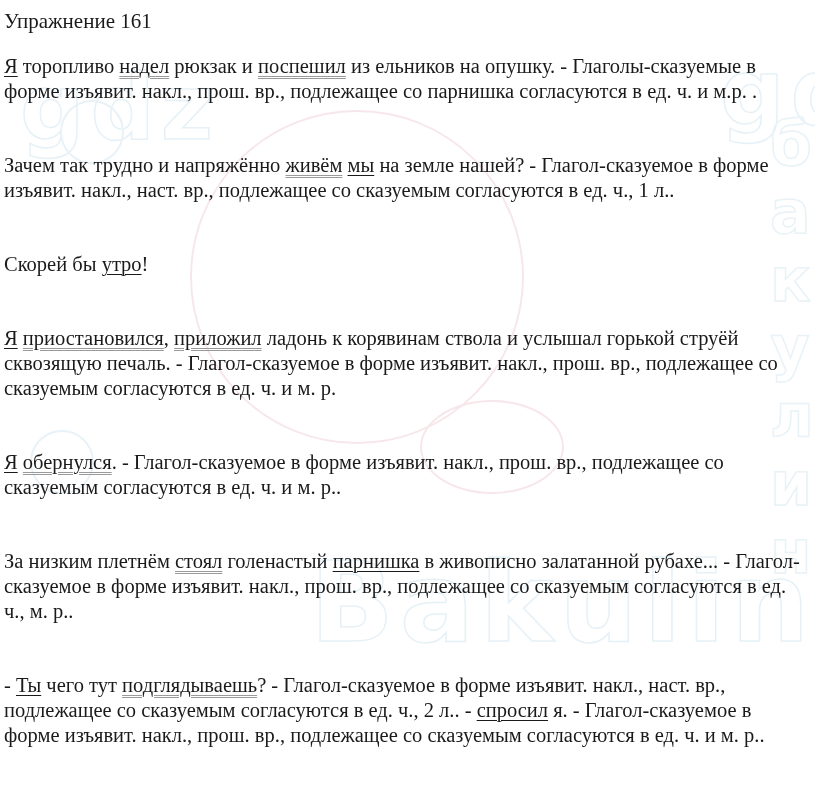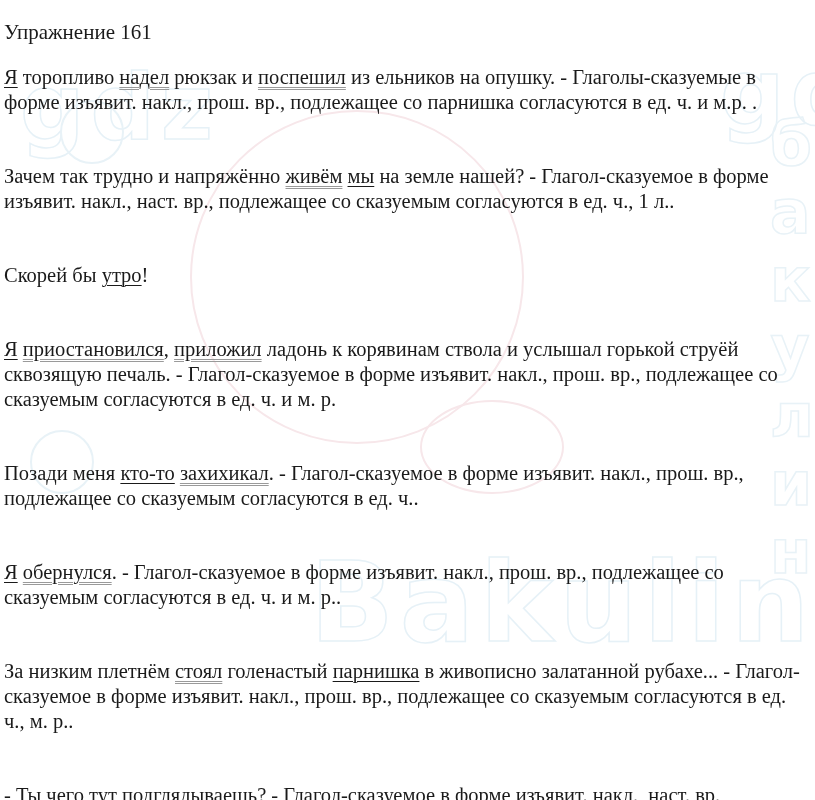--- a/index.html
+++ b/index.html
@@ -52,21 +52,21 @@
       border-radius: 50%;
     }
     .content {
       position: relative;
       z-index: 1;
       padding: 4px 6px 0 4px;
       font-size: 20.5px;
       line-height: 25px;
     }
     .title {
-      margin: 15px 0 20px 0;
+      margin: 4px 0 20px 0;
       font-weight: normal;
       font-size: 21px;
       line-height: 26px;
     }
     .para {
       margin: 0 0 49px 0;
     }
     .subj {
       text-decoration: underline;
       text-decoration-color: #1a1a1a;
@@ -102,18 +102,17 @@
   <div class="wm-circle" style="left:30px; top:430px; width:60px; height:60px; border-color:#e8f2f7;"></div>
 </div>
 
 <div class="content">
   <h1 class="title">Упражнение 161</h1>
   <div id="paragraphs">
       <p class="para"><span class="subj">Я</span><span> торопливо </span><span class="pred">надел</span><span> рюкзак и </span><span class="pred">поспешил</span><span> из ельников на опушку. - Глаголы-сказуемые в форме изъявит. накл., прош. вр., подлежащее со парнишка согласуются в ед. ч. и м.р. .</span></p>
       <p class="para"><span>Зачем так трудно и напряжённо </span><span class="pred">живём</span><span> </span><span class="subj">мы</span><span> на земле нашей? - Глагол-сказуемое в форме изъявит. накл., наст. вр., подлежащее со сказуемым согласуются в ед. ч., 1 л..</span></p>
       <p class="para"><span>Скорей бы </span><span class="subj">утро</span><span>!</span></p>
       <p class="para"><span class="subj">Я</span><span> </span><span class="pred">приостановился</span><span>, </span><span class="pred">приложил</span><span> ладонь к корявинам ствола и услышал горькой струёй сквозящую печаль. - Глагол-сказуемое в форме изъявит. накл., прош. вр., подлежащее со сказуемым согласуются в ед. ч. и м. р.</span></p>
-      <p class="para"><span>Позади меня </span><span class="subj">кто-то</span><span> </span><span class="pred">захихикал</span><span>. - Глагол-сказуемое в форме изъявит. накл., прош. вр., подлежащее со сказуемым согласуются в ед. ч..</span></p>
       <p class="para"><span class="subj">Я</span><span> </span><span class="pred">обернулся</span><span>. - Глагол-сказуемое в форме изъявит. накл., прош. вр., подлежащее со сказуемым согласуются в ед. ч. и м. р..</span></p>
       <p class="para"><span>За низким плетнём </span><span class="pred">стоял</span><span> голенастый </span><span class="subj">парнишка</span><span> в живописно залатанной рубахе... - Глагол-сказуемое в форме изъявит. накл., прош. вр., подлежащее со сказуемым согласуются в ед. ч., м. р..</span></p>
       <p class="para"><span>- </span><span class="subj">Ты</span><span> чего тут </span><span class="pred">подглядываешь</span><span>? - Глагол-сказуемое в форме изъявит. накл., наст. вр., подлежащее со сказуемым согласуются в ед. ч., 2 л.. - </span><span class="subj">спросил</span><span> я. - Глагол-сказуемое в форме изъявит. накл., прош. вр., подлежащее со сказуемым согласуются в ед. ч. и м. р..</span></p>
     </div>
 </div>
 
 </body></html>

